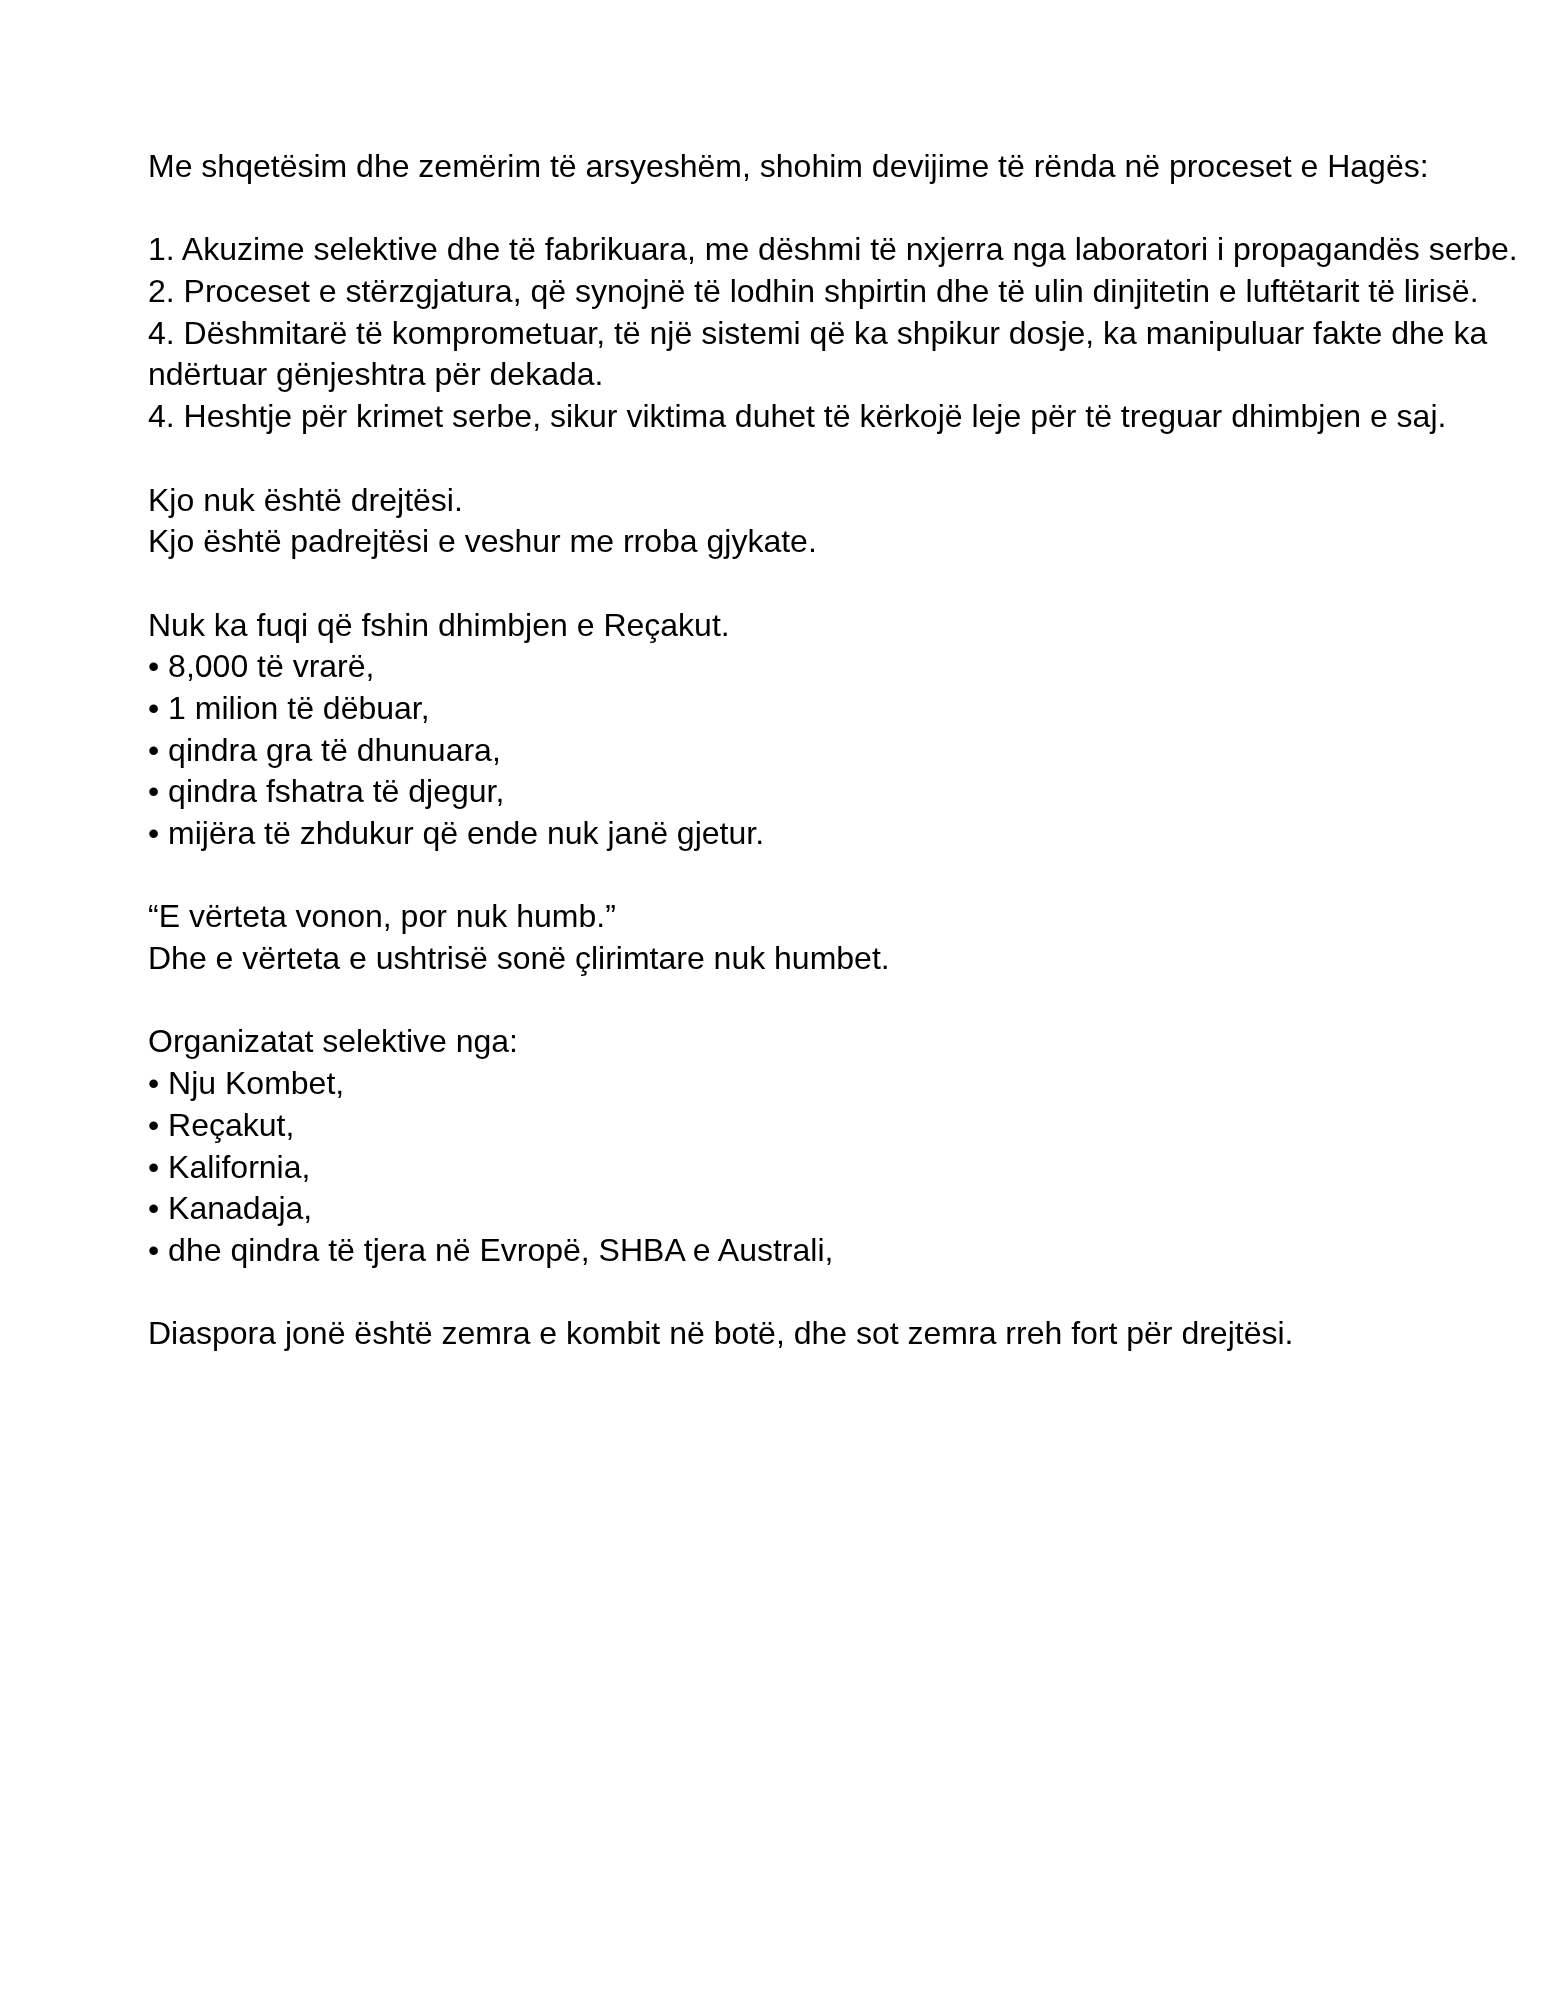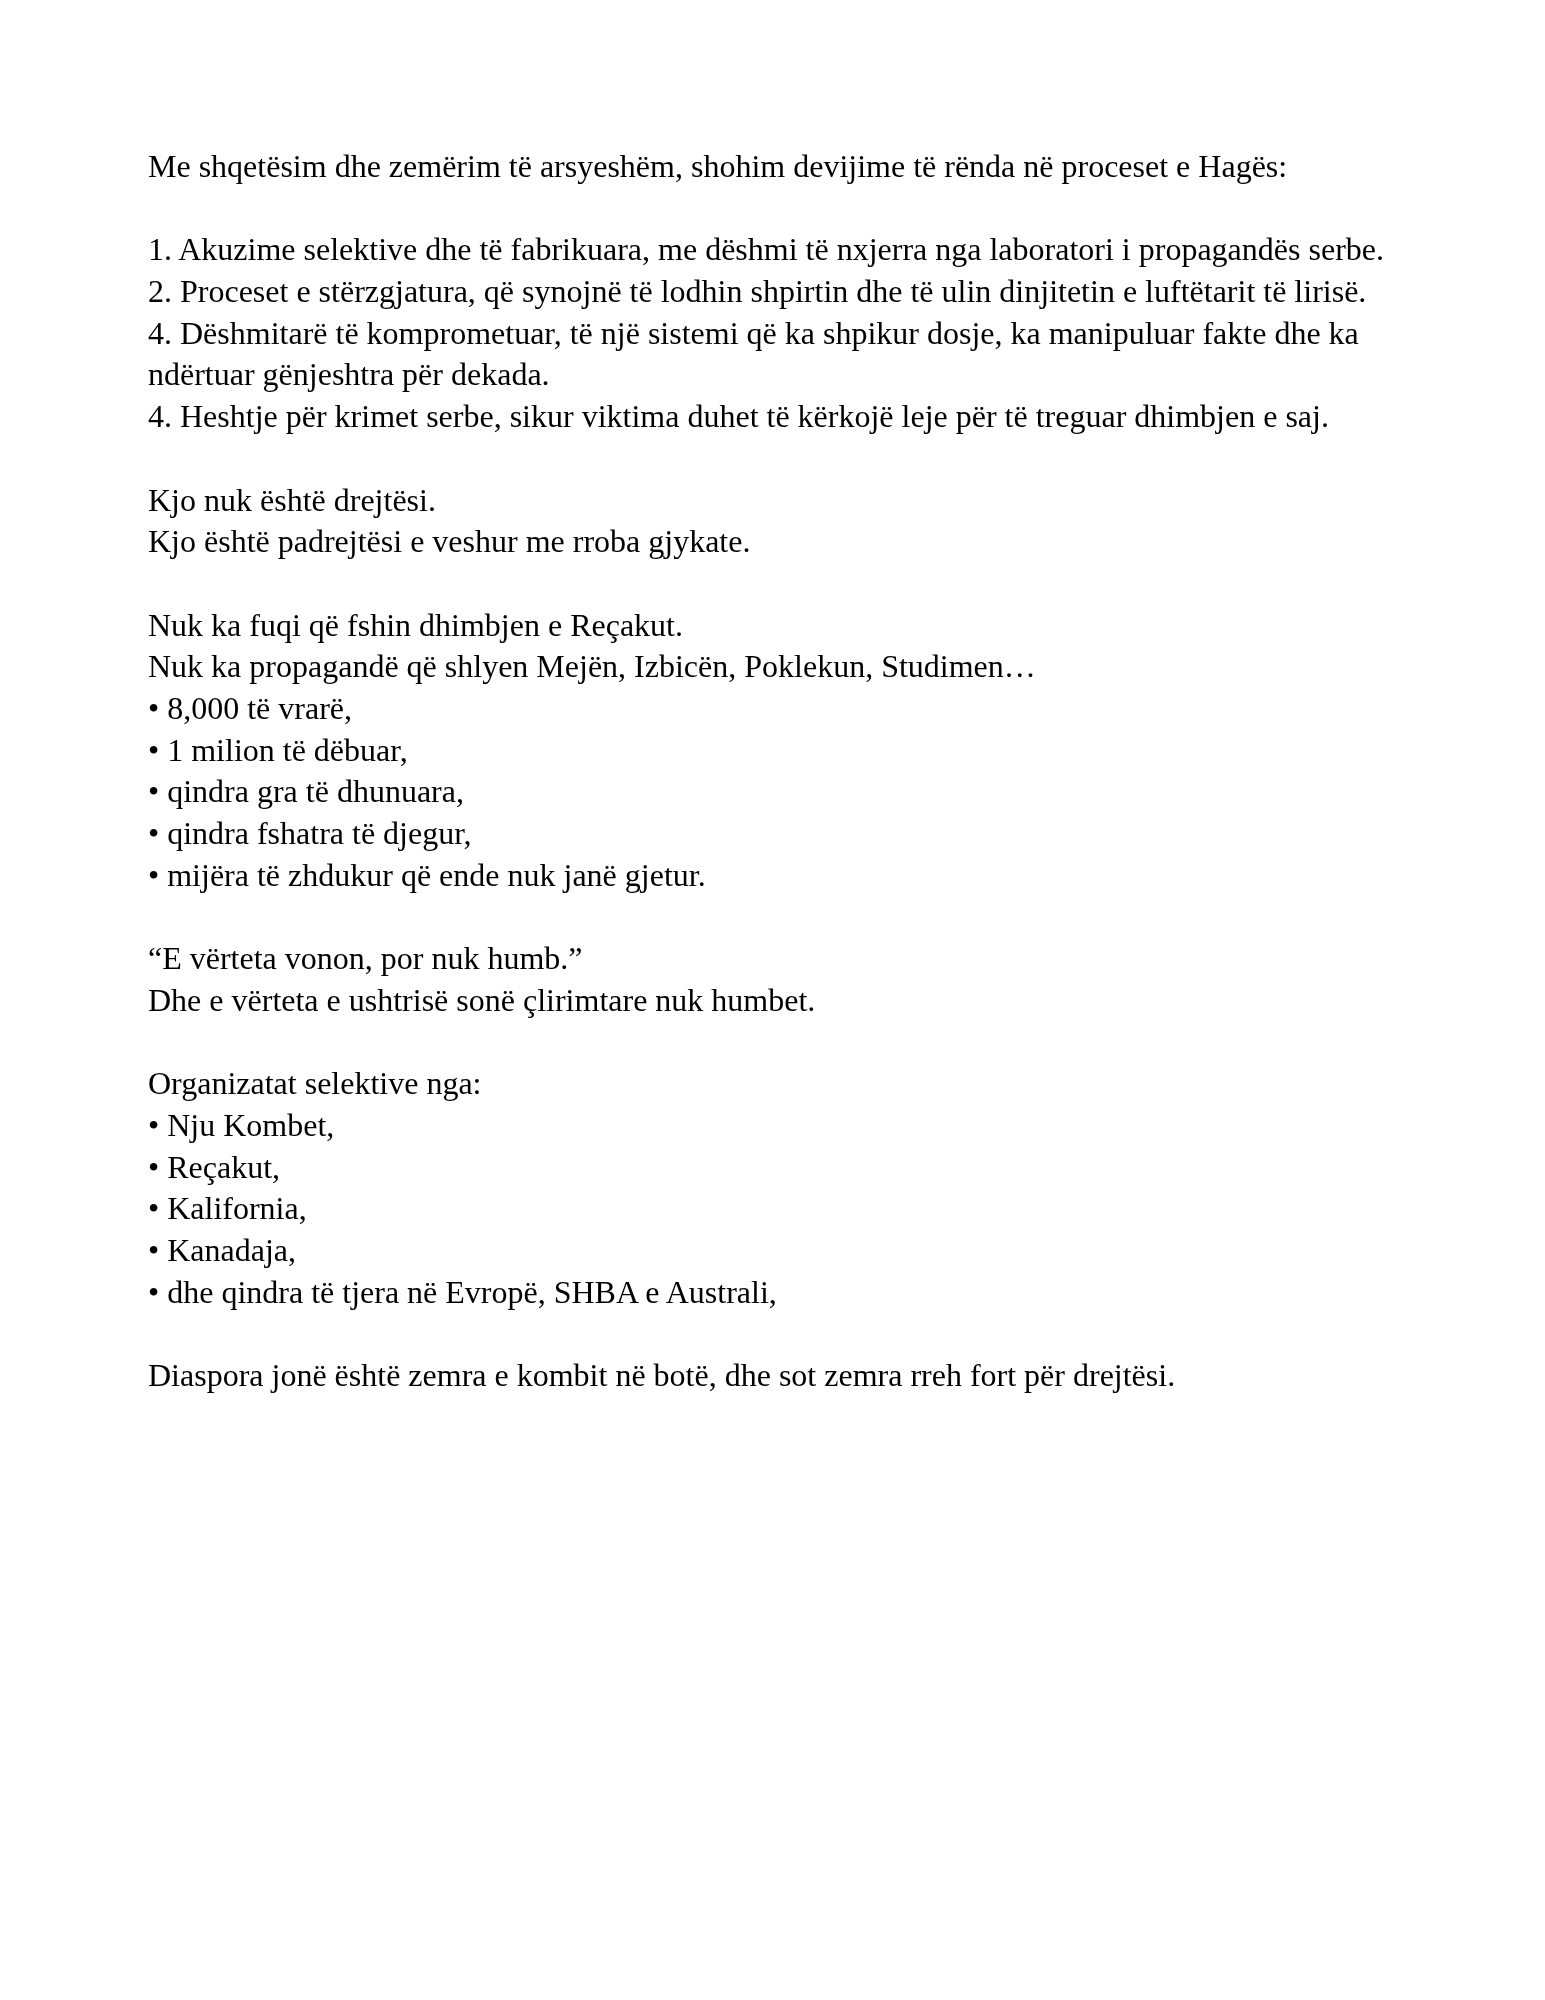--- a/index.html
+++ b/index.html
@@ -6,21 +6,21 @@
     margin: 0;
     padding: 0;
     background: #ffffff;
   }
   .page {
     position: relative;
     width: 1545px;
     height: 2000px;
     background: #ffffff;
     overflow: hidden;
-    font-family: Liberation Serif, serif;
+    font-family: Liberation Sans, sans-serif;
     color: #000000;
   }
   .content {
     position: absolute;
     left: 148px;
     top: 146px;
     width: 1330px;
   }
   .para {
     margin: 0 0 41.7px 0; 
@@ -48,21 +48,20 @@
         <div class="line">4. Dëshmitarë të komprometuar, të një sistemi që ka shpikur dosje, ka manipuluar fakte dhe ka</div>
         <div class="line">ndërtuar gënjeshtra për dekada.</div>
         <div class="line">4. Heshtje për krimet serbe, sikur viktima duhet të kërkojë leje për të treguar dhimbjen e saj.</div>
       </div>
       <div class="para">
         <div class="line">Kjo nuk është drejtësi.</div>
         <div class="line">Kjo është padrejtësi e veshur me rroba gjykate.</div>
       </div>
       <div class="para">
         <div class="line">Nuk ka fuqi që fshin dhimbjen e Reçakut.</div>
-        <div class="line">Nuk ka propagandë që shlyen Mejën, Izbicën, Poklekun, Studimen…</div>
         <div class="line">• 8,000 të vrarë,</div>
         <div class="line">• 1 milion të dëbuar,</div>
         <div class="line">• qindra gra të dhunuara,</div>
         <div class="line">• qindra fshatra të djegur,</div>
         <div class="line">• mijëra të zhdukur që ende nuk janë gjetur.</div>
       </div>
       <div class="para">
         <div class="line">“E vërteta vonon, por nuk humb.”</div>
         <div class="line">Dhe e vërteta e ushtrisë sonë çlirimtare nuk humbet.</div>
       </div>

